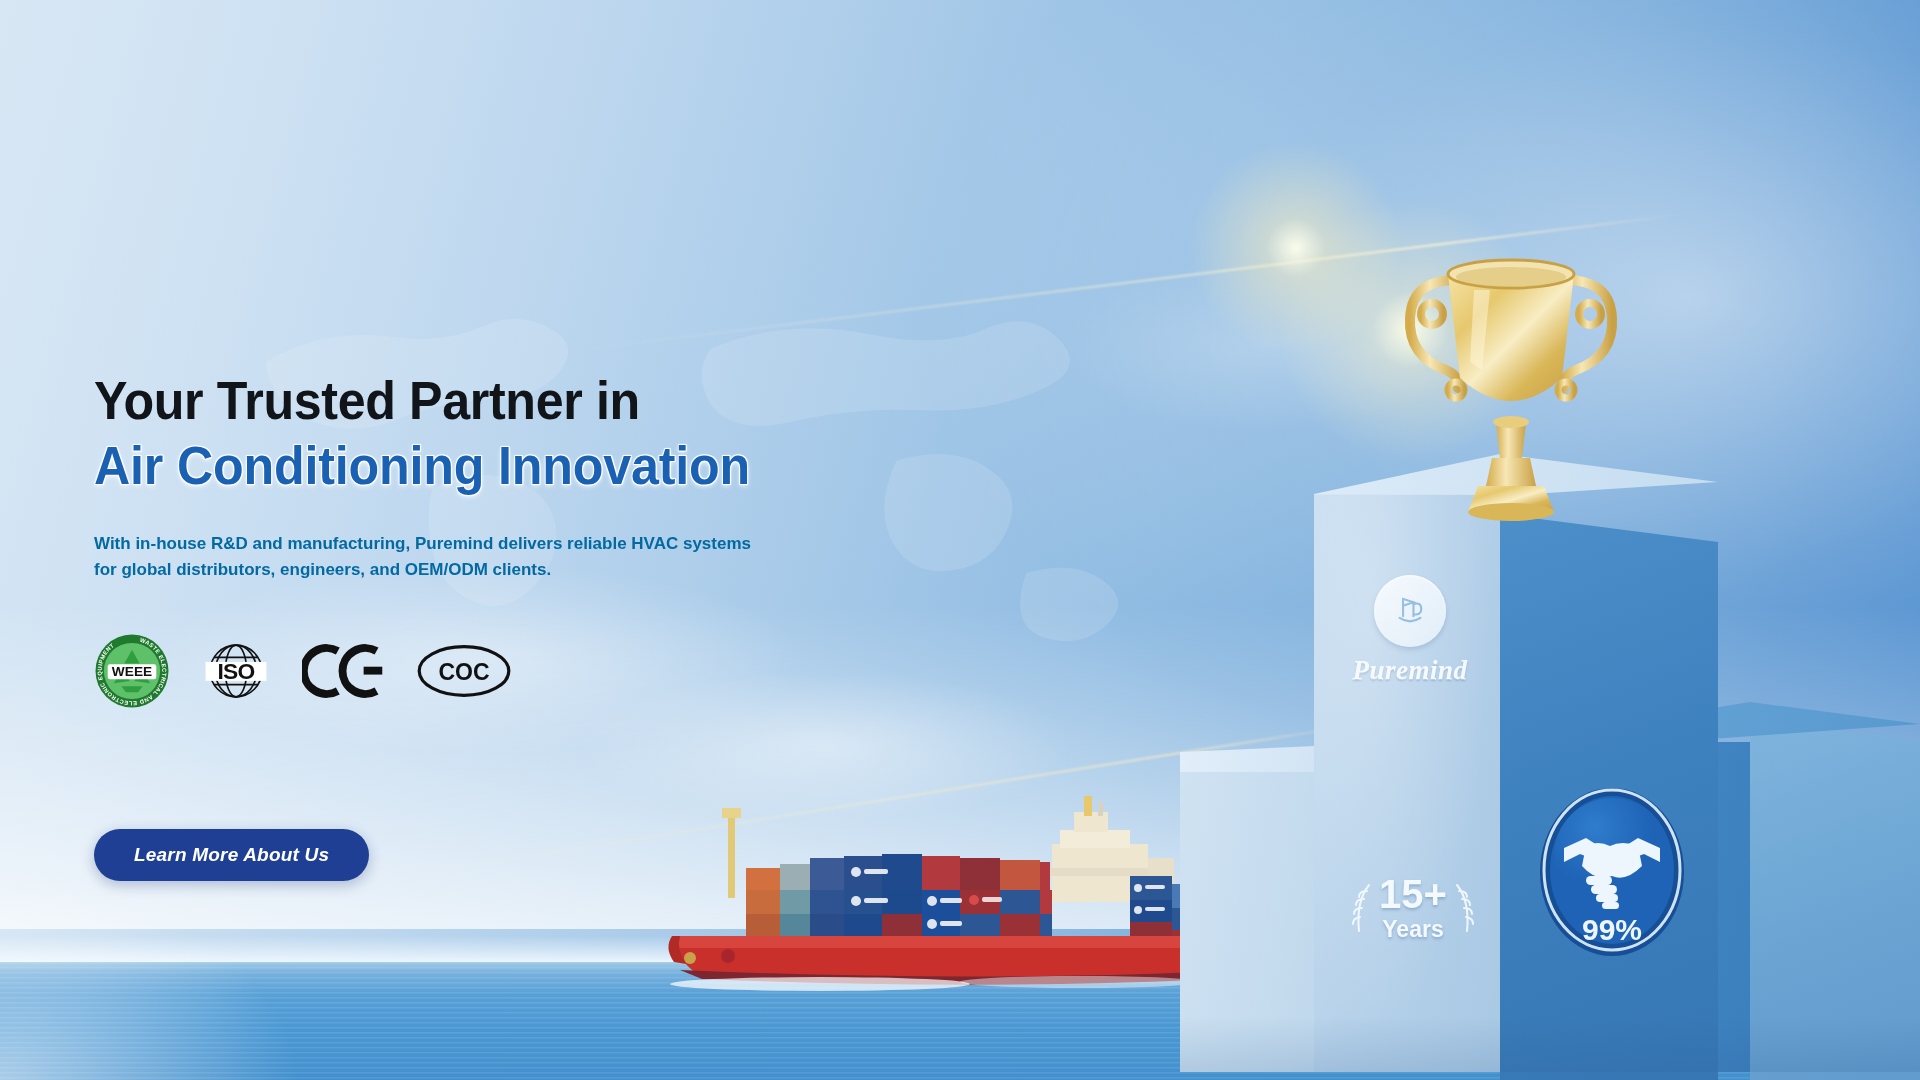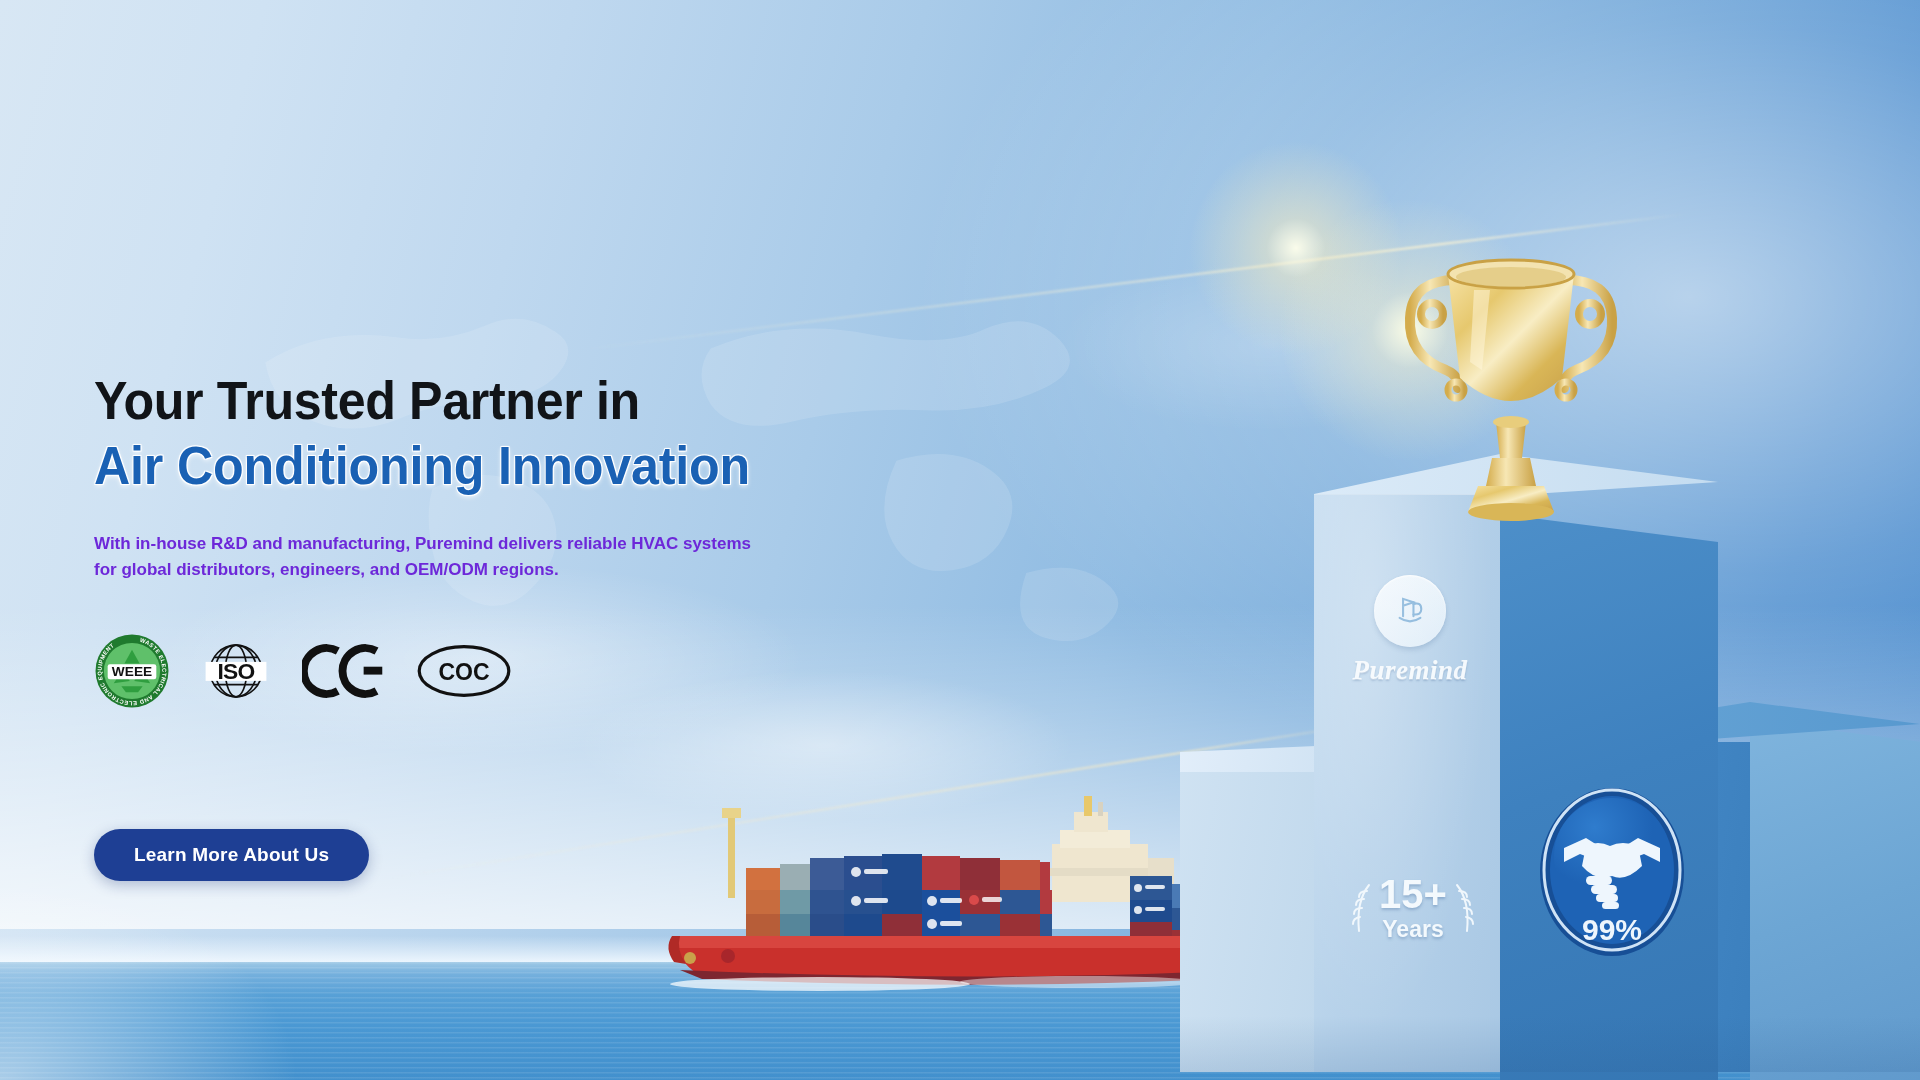--- a/index.html
+++ b/index.html
@@ -114,38 +114,39 @@
     text-shadow:
       0 0 2px #ffffff, 0 0 2px #ffffff,
       1px 1px 0 rgba(255,255,255,.95), -1px 1px 0 rgba(255,255,255,.95),
       1px -1px 0 rgba(255,255,255,.9), -1px -1px 0 rgba(255,255,255,.9),
       0 2px 6px rgba(255,255,255,.85);
   }
 
   .subtitle {
     margin-top:34px;
     font-size:17px; line-height:1.55; font-weight:600;
-    color:#6d28d9; max-width:700px;
+    color:#0369a1; max-width:700px;
   }
 
   
   .certs { display:flex; align-items:center; gap:28px; margin-top:50px; }
   .cert { display:flex; align-items:center; justify-content:center; }
 
   
   .cta {
     margin-top:120px;
     display:inline-flex; align-items:center; justify-content:center;
     height:52px; padding:0 40px;
     background:#1e3f94;
     border:none; border-radius:26px;
     color:#fff; font-size:19px; font-weight:700; letter-spacing:.2px;
     cursor:pointer;
     box-shadow:0 4px 14px rgba(18,44,110,.28);
     font-family:"Liberation Sans", sans-serif;
+    font-style:italic;
   }
 
   
   .podium { position:absolute; right:0; bottom:8px; width:740px; height:830px; }
 
   .trophy { position:absolute; left:206px; bottom:548px; width:250px; height:330px; }
   .trophy-glow {
     position:absolute; left:230px; bottom:742px; width:300px; height:300px;
     transform:translate(-50%,50%);
     background:radial-gradient(circle, rgba(255,255,230,.95) 0%, rgba(255,244,200,.40) 18%, rgba(255,240,190,0) 62%);
@@ -379,21 +380,21 @@
     </svg>
   </div>
 
   <div class="content">
 
     <div class="headline-1">Your Trusted Partner in</div>
     <div class="headline-2">Air Conditioning Innovation</div>
 
     <div class="subtitle">
       <span>With in-house R&amp;D and manufacturing, Puremind delivers reliable HVAC systems</span><br>
-      <span>for global distributors, engineers, and OEM/ODM regions.</span>
+      <span>for global distributors, engineers, and OEM/ODM clients.</span>
     </div>
 
     
     <div class="certs">
 
       <div class="cert">
         <svg width="76" height="76" viewBox="0 0 100 100">
           <circle cx="50" cy="50" r="48" fill="#1f7a2e"></circle>
           <circle cx="50" cy="50" r="37" fill="#5fc06a"></circle>
           <g fill="#2f9e3f">

